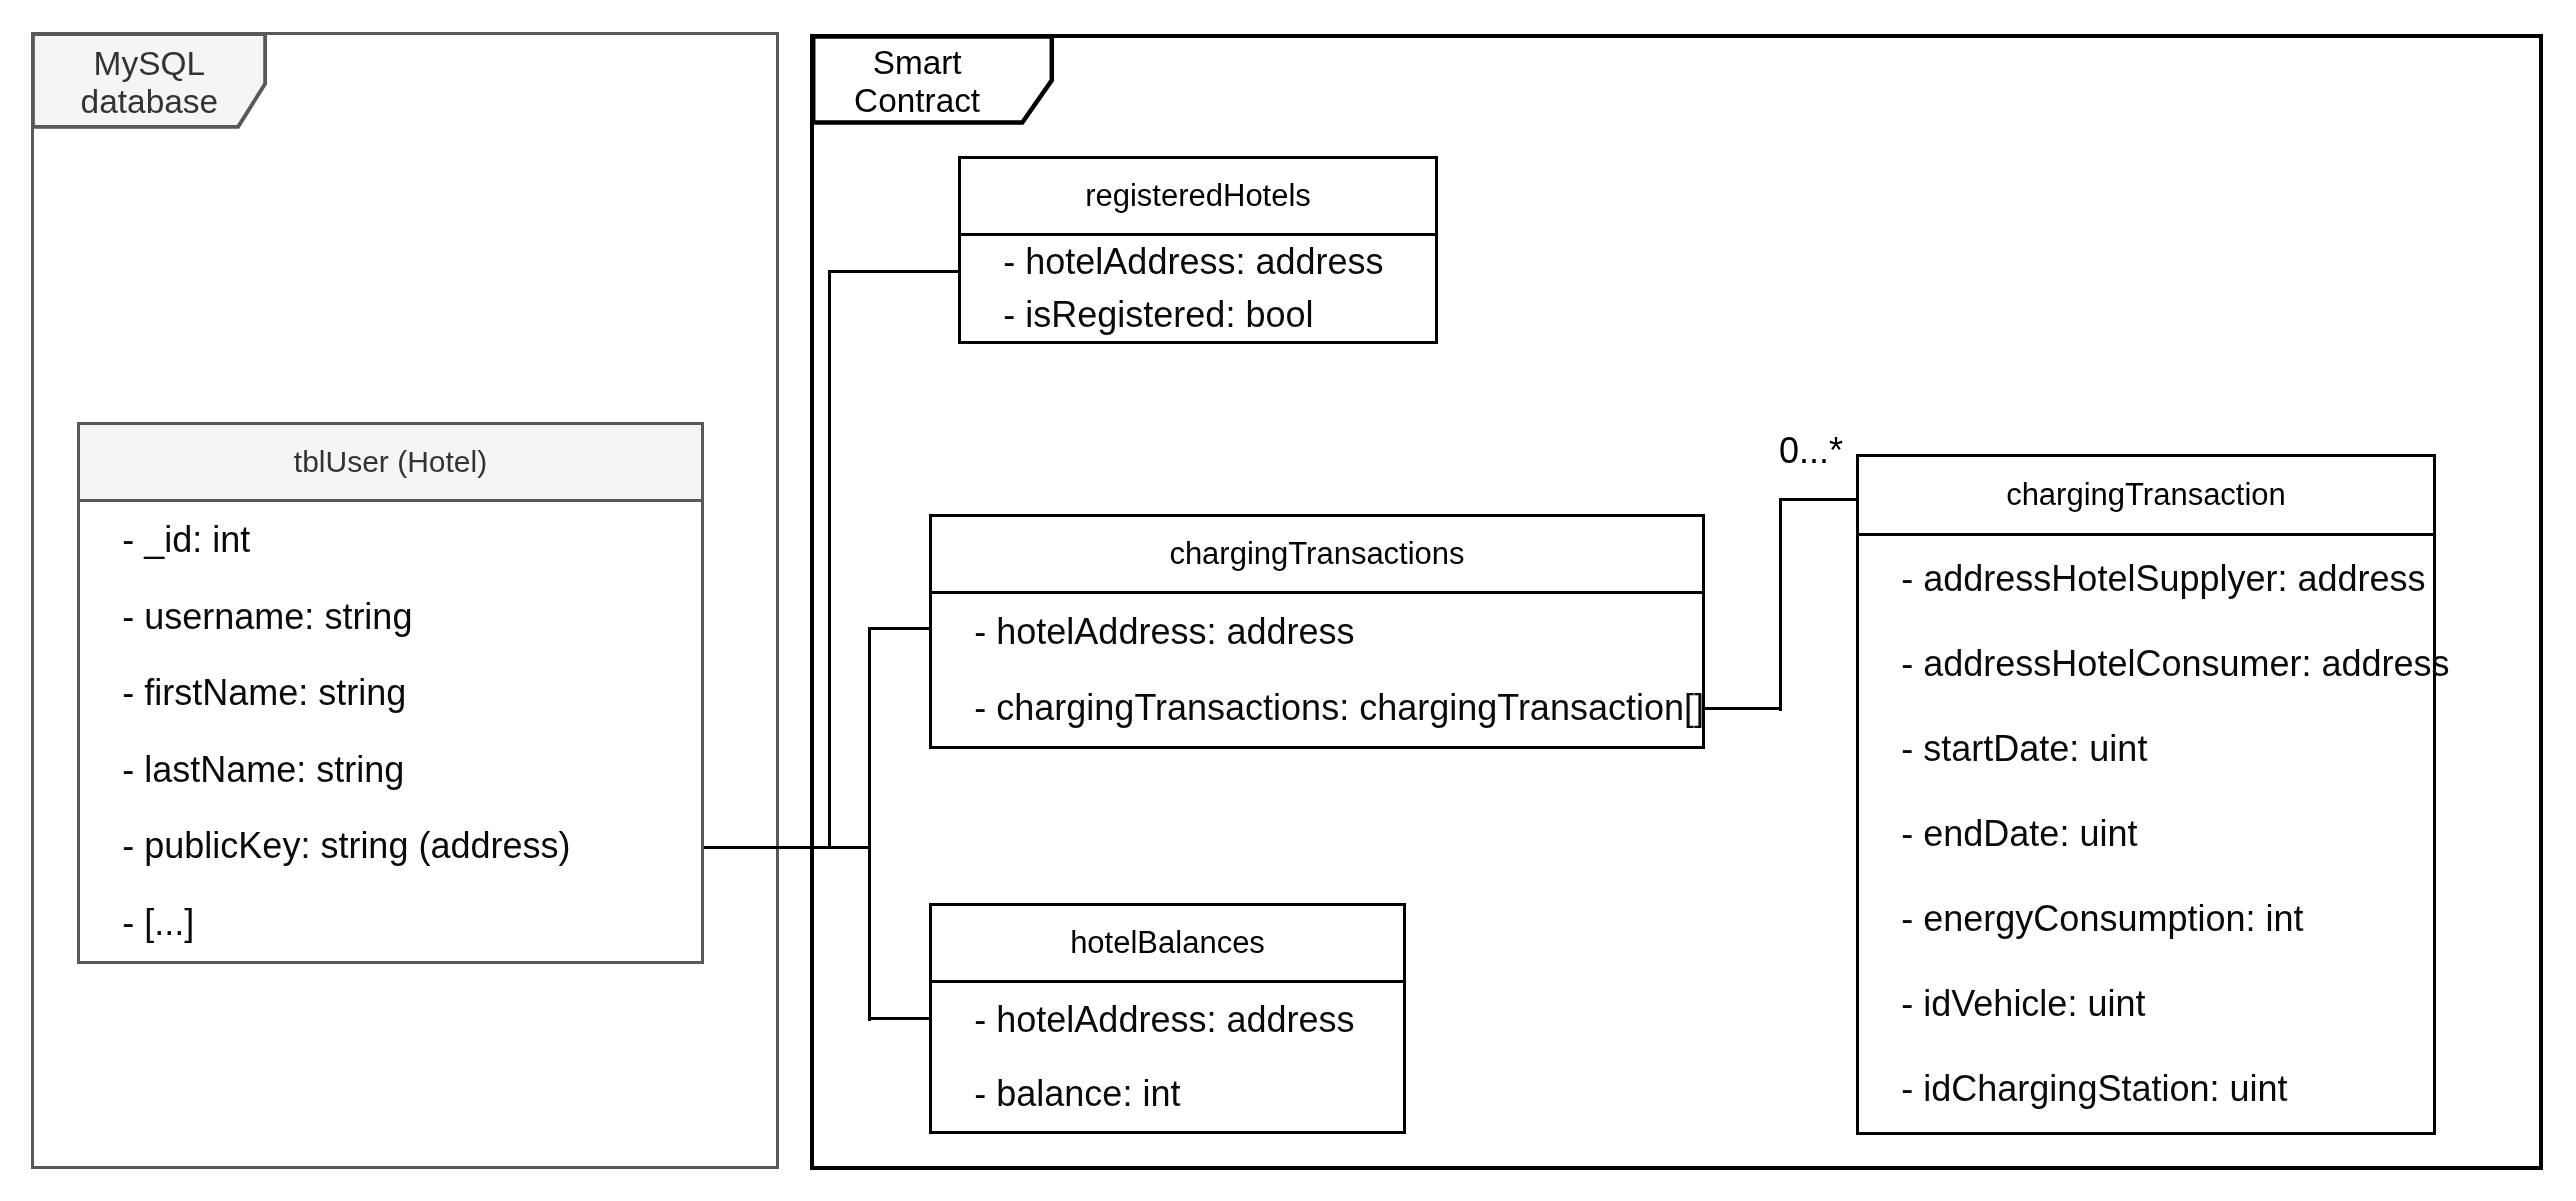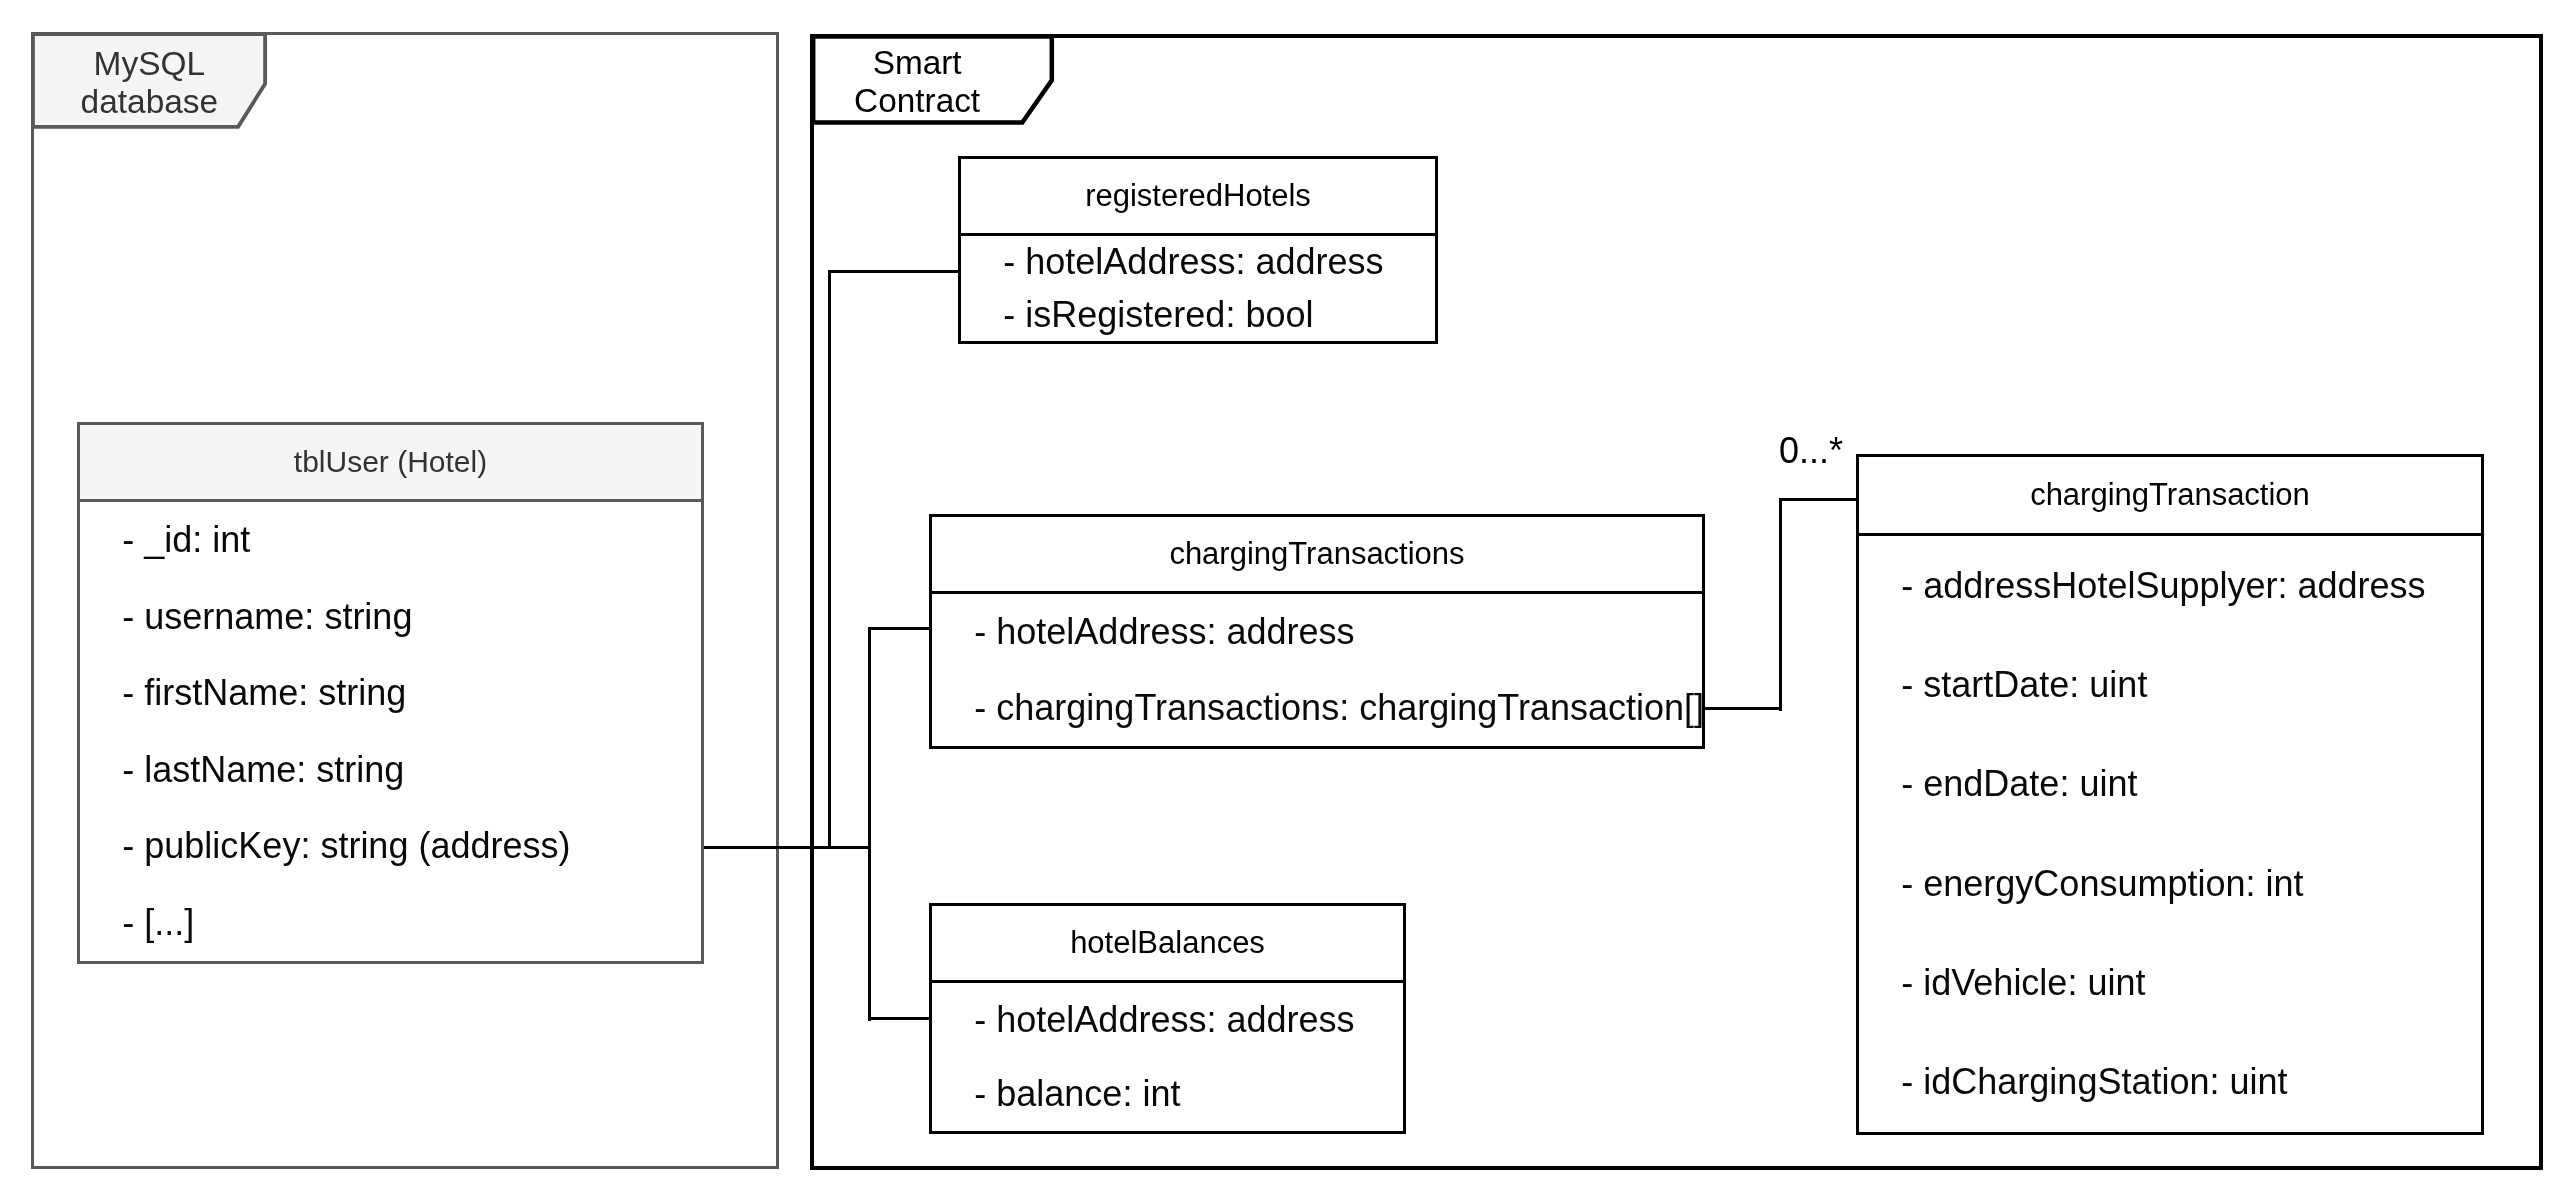--- a/index.html
+++ b/index.html
@@ -95,24 +95,25 @@
 </div>
 
 <div class="uml-box" style="left:929px; top:903px; width:477px; height:231px;">
   <div class="uml-title" style="height:77px;">hotelBalances</div>
   <div class="uml-attrs">
     <div class="uml-attr">- hotelAddress: address</div>
     <div class="uml-attr">- balance: int</div>
   </div>
 </div>
 
-<div class="uml-box" style="left:1856px; top:454px; width:628px; height:681px;">
+<div class="uml-box" style="left:1856px; top:454px; width:580px; height:681px;">
   <div class="uml-title" style="height:79px;">chargingTransaction</div>
   <div class="uml-attrs">
     <div class="uml-attr">- addressHotelSupplyer: address</div>
+    <div class="uml-attr">- addressHotelConsumer: address</div>
     <div class="uml-attr">- startDate: uint</div>
     <div class="uml-attr">- endDate: uint</div>
     <div class="uml-attr">- energyConsumption: int</div>
     <div class="uml-attr">- idVehicle: uint</div>
     <div class="uml-attr">- idChargingStation: uint</div>
   </div>
 </div>
 
 
 </body></html>

